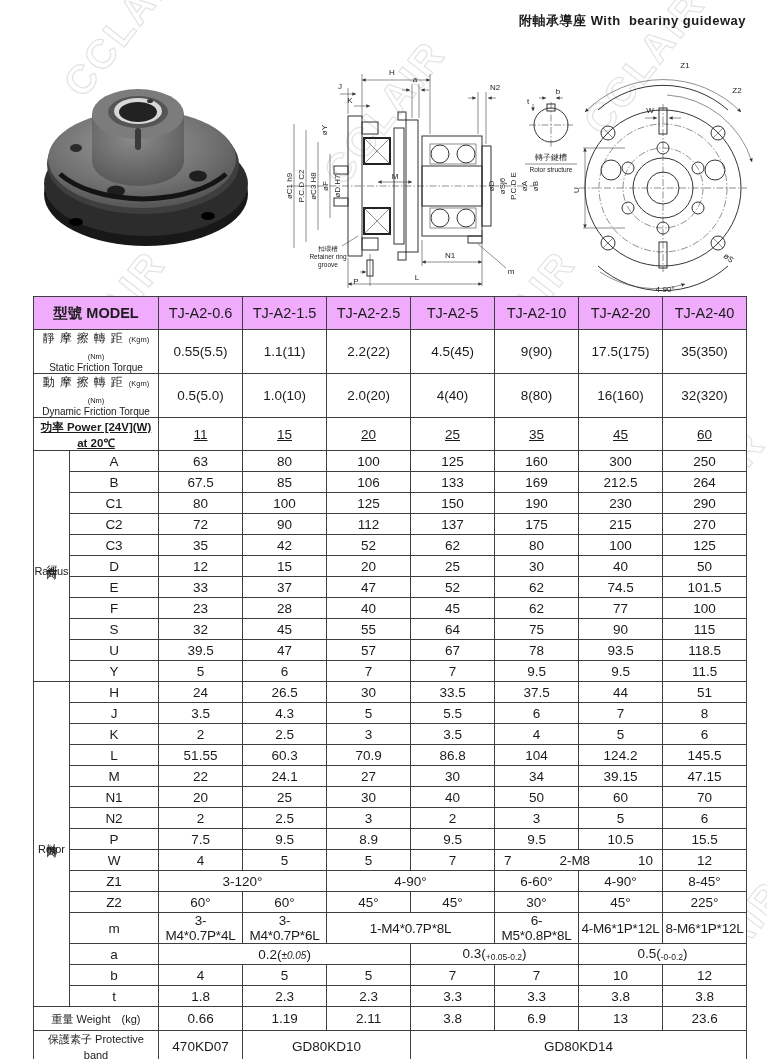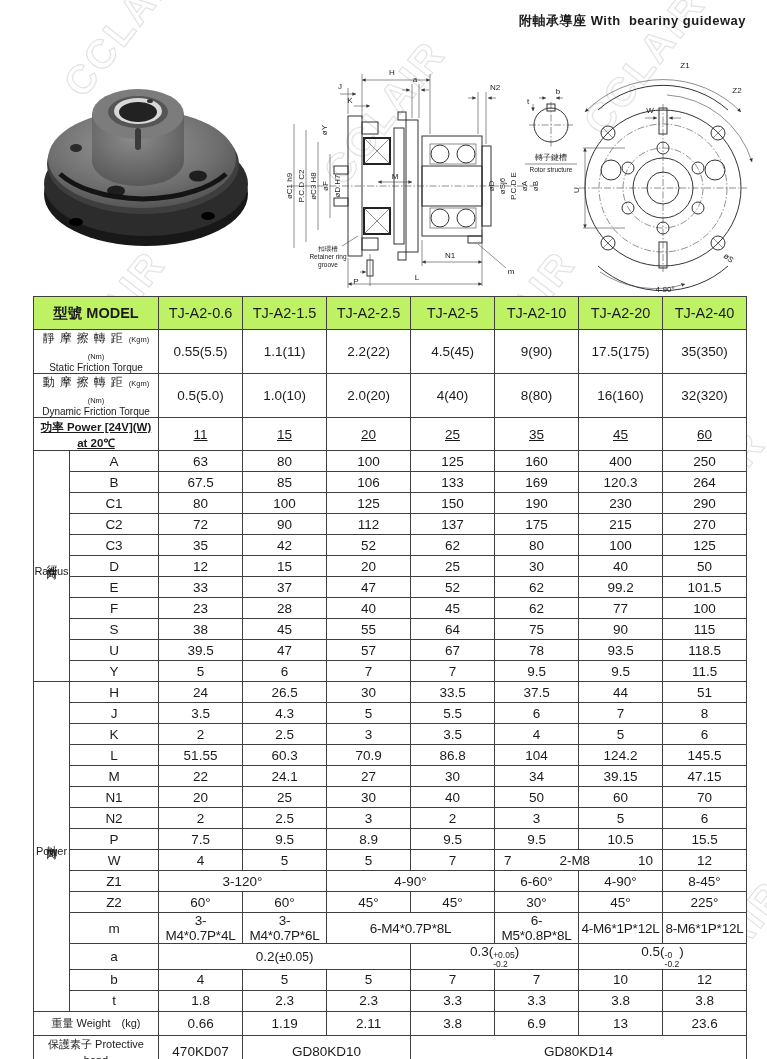--- a/index.html
+++ b/index.html
@@ -22,40 +22,40 @@
   .ln{stroke:#333;stroke-width:1;fill:none;}
   .lnt{stroke:#444;stroke-width:.6;fill:none;}
   .dash{stroke:#444;stroke-width:.6;fill:none;stroke-dasharray:7 2 1.5 2;}
 
   
   #spec-table{position:absolute;left:33px;top:296px;z-index:2;
       border-collapse:collapse;table-layout:fixed;width:713px;}
   #spec-table td,#spec-table th{border:1px solid #3e3e3e;padding:0 1px;
       text-align:center;vertical-align:middle;font-weight:normal;
       font-size:13.5px;background:#fff;overflow:hidden;}
-  #spec-table tr.r-head th{background:#bef264;height:32px;font-size:14.5px;}
+  #spec-table tr.r-head th{background:#f0abfc;height:32px;font-size:14.5px;}
   #spec-table th.lab-head{font-weight:bold;font-size:15px;}
   #spec-table tr.r-info td{height:39px;}
   #spec-table tr.r-power td{height:32px;text-decoration:underline;}
   #spec-table tr.r-dim td{height:20px;}
   #spec-table tr.r-foot td{height:23px;}
   td.lab{text-align:left;padding-left:4px;}
   .lab .zh{font-size:12px;font-weight:normal;letter-spacing:5px;}
   .lab .unit{font-size:7.5px;letter-spacing:0;margin-left:1px;}
   .lab .en{font-size:10px;letter-spacing:0;}
   .lab .one{font-size:11.5px;font-weight:bold;letter-spacing:0;}
   td.group{padding:0;}
   .gwrap{display:flex;flex-direction:column;align-items:center;justify-content:center;gap:3px;}
   .vzh{writing-mode:vertical-rl;text-orientation:upright;font-size:11px;letter-spacing:2px;}
   .gen{font-size:11px;}
   td.sub{font-size:13px;}
   tr.small-row td.val{font-size:9.5px;letter-spacing:-0.2px;margin-top:45px;}
-  .tol{display:inline-flex;flex-direction:column;font-size:8.5px;line-height:1.05;
+  .tol{display:inline-flex;flex-direction:row;font-size:8.5px;line-height:1.05;
        vertical-align:-2px;text-align:left;}
-  .sm{font-size:12px;}
+  .sm{font-size:10px;font-style:italic;}
   td.spread .in{display:flex;justify-content:space-between;padding:0 8px;align-items:center;}
 </style>
 </head>
 <body>
 
 <div id="wm-layer">
     <span class="wm" style="left: 40px; top: 2px;">CCLAIR</span>
     <span class="wm" style="left: 300px; top: 90px;">CCLAIR</span>
     <span class="wm" style="left: 560px; top: 40px;">CCLAIR</span>
     <span class="wm" style="left: 20px; top: 300px;">CCLAIR</span>
@@ -346,31 +346,31 @@
             <div class="vzh">徑方向</div>
             <div class="gen">Radius</div>
           </div>
         </td>
         <td class="sub">A</td>
         <td class="val">63</td>
         <td class="val">80</td>
         <td class="val">100</td>
         <td class="val">125</td>
         <td class="val">160</td>
-        <td class="val">400</td>
+        <td class="val">300</td>
         <td class="val">250</td>
       </tr>
       <tr class="r-dim">
         <td class="sub">B</td>
         <td class="val">67.5</td>
         <td class="val">85</td>
         <td class="val">106</td>
         <td class="val">133</td>
         <td class="val">169</td>
-        <td class="val">120.3</td>
+        <td class="val">212.5</td>
         <td class="val">264</td>
       </tr>
       <tr class="r-dim">
         <td class="sub">C1</td>
         <td class="val">80</td>
         <td class="val">100</td>
         <td class="val">125</td>
         <td class="val">150</td>
         <td class="val">190</td>
         <td class="val">230</td>
@@ -406,36 +406,36 @@
         <td class="val">40</td>
         <td class="val">50</td>
       </tr>
       <tr class="r-dim">
         <td class="sub">E</td>
         <td class="val">33</td>
         <td class="val">37</td>
         <td class="val">47</td>
         <td class="val">52</td>
         <td class="val">62</td>
-        <td class="val">99.2</td>
+        <td class="val">74.5</td>
         <td class="val">101.5</td>
       </tr>
       <tr class="r-dim">
         <td class="sub">F</td>
         <td class="val">23</td>
         <td class="val">28</td>
         <td class="val">40</td>
         <td class="val">45</td>
         <td class="val">62</td>
         <td class="val">77</td>
         <td class="val">100</td>
       </tr>
       <tr class="r-dim">
         <td class="sub">S</td>
-        <td class="val">38</td>
+        <td class="val">32</td>
         <td class="val">45</td>
         <td class="val">55</td>
         <td class="val">64</td>
         <td class="val">75</td>
         <td class="val">90</td>
         <td class="val">115</td>
       </tr>
       <tr class="r-dim">
         <td class="sub">U</td>
         <td class="val">39.5</td>
@@ -453,21 +453,21 @@
         <td class="val">7</td>
         <td class="val">7</td>
         <td class="val">9.5</td>
         <td class="val">9.5</td>
         <td class="val">11.5</td>
       </tr>
       <tr class="r-dim">
         <td class="group" rowspan="15">
           <div class="gwrap">
             <div class="vzh">軸方向</div>
-            <div class="gen">Power</div>
+            <div class="gen">Rotor</div>
           </div>
         </td>
         <td class="sub">H</td>
         <td class="val">24</td>
         <td class="val">26.5</td>
         <td class="val">30</td>
         <td class="val">33.5</td>
         <td class="val">37.5</td>
         <td class="val">44</td>
         <td class="val">51</td>
@@ -572,21 +572,21 @@
         <td class="val">45°</td>
         <td class="val">45°</td>
         <td class="val">30°</td>
         <td class="val">45°</td>
         <td class="val">225°</td>
       </tr>
       <tr class="r-dim small-row">
         <td class="sub">m</td>
         <td class="val">3-M4*0.7P*4L</td>
         <td class="val">3-M4*0.7P*6L</td>
-        <td class="val" colspan="2">6-M4*0.7P*8L</td>
+        <td class="val" colspan="2">1-M4*0.7P*8L</td>
         <td class="val">6-M5*0.8P*8L</td>
         <td class="val">4-M6*1P*12L</td>
         <td class="val">8-M6*1P*12L</td>
       </tr>
       <tr class="r-dim">
         <td class="sub">a</td>
         <td class="val" colspan="3">0.2(<span class="sm">±0.05</span>)</td>
         <td class="val" colspan="2">0.3(<span class="tol">
             <span>+0.05</span>
             <span>-0.2</span>

